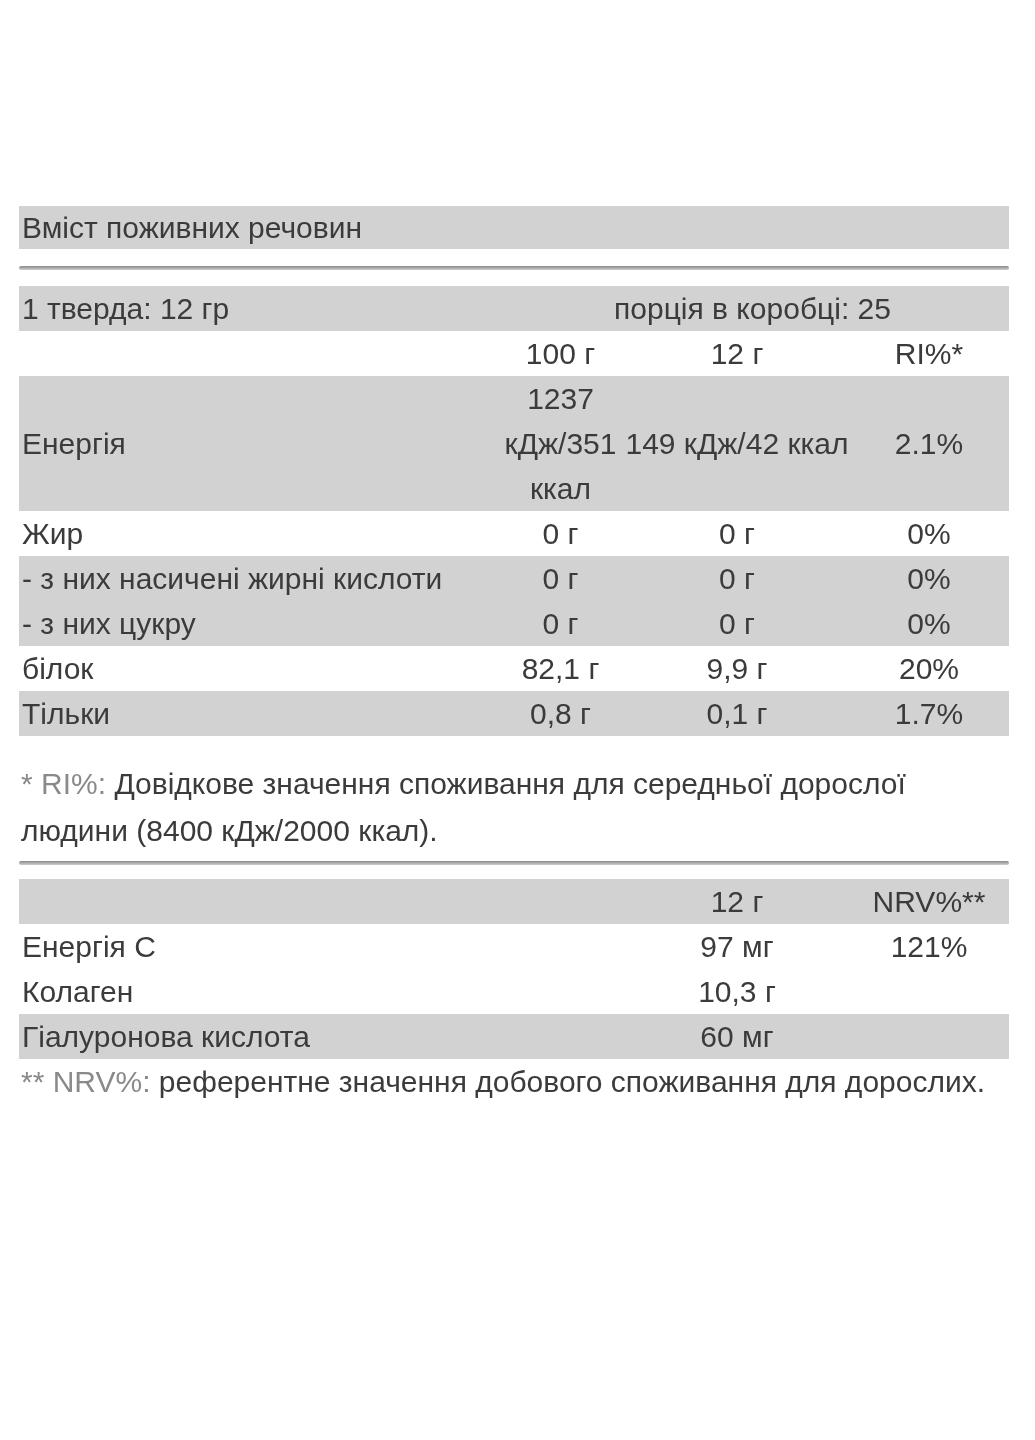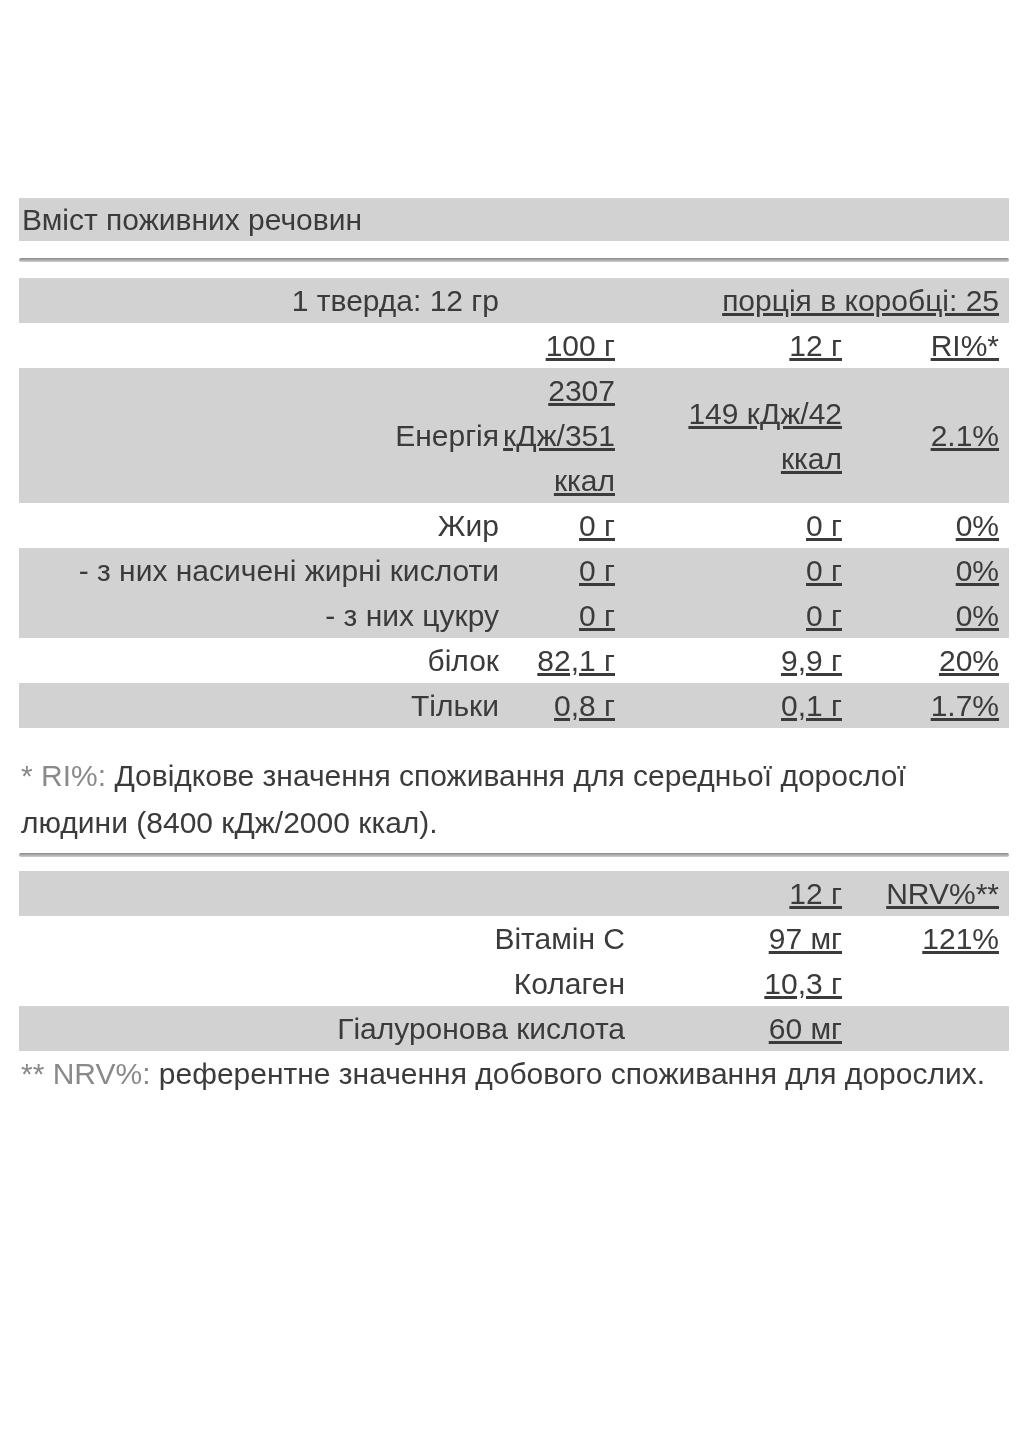--- a/index.html
+++ b/index.html
@@ -8,41 +8,41 @@
     --fnmark:#8a8a8a;
     --ruled:#898989;
     --rulel:#cfcfcf;
   }
   html,body{margin:0;padding:0;}
   body{
     width:1035px;height:1440px;background:#ffffff;overflow:hidden;
     font-family:"Liberation Sans","DejaVu Sans",sans-serif;
     color:var(--text);
   }
-  .content{position:absolute;top:198px;left:19px;width:990px;}
+  .content{position:absolute;top:206px;left:19px;width:990px;}
   .title-bar{
     background:var(--shade);height:43px;line-height:43px;
     font-size:30px;padding-left:3px;
   }
   .rule{height:4px;border-radius:2px;
     background:linear-gradient(var(--ruled),var(--rulel));
   }
   .rule-1{margin-top:17px;}
   .rule-2{margin-top:7px;}
   table.t{border-collapse:collapse;table-layout:fixed;width:990px;}
   table.t-1{margin-top:16px;}
   table.t-2{margin-top:14px;}
   table.t td{
     padding:0;vertical-align:middle;height:45px;line-height:45px;
     font-size:30px;color:var(--text);overflow:hidden;
   }
   table.t tr.first td{height:44px;}
   table.t tr.g td{background:var(--shade);}
-  table.t td.lab{text-align:right;padding-left:3px;}
-  table.t td.val{text-align:right;padding-right:10px;text-decoration:underline;}
+  table.t td.lab{text-align:left;padding-left:3px;}
+  table.t td.val{text-align:center;padding-right:3px;}
   table.t tr.energy td{height:135px;}
   td.pre{white-space:pre-line;}
   .fn{font-size:30px;line-height:47px;margin-left:2px;}
   .fn-1{margin-top:24px;}
   .fn-2{margin-top:0;line-height:45px;}
   .fn .mk{color:var(--fnmark);}
   .fn .tx{white-space:pre-line;}
 </style>
 </head>
 <body>
@@ -66,21 +66,21 @@
       <td class="val" colspan="3">порція в коробці: 25</td>
     </tr>
     <tr class="first">
       <td class="lab"></td>
       <td class="val">100 г</td>
       <td class="val">12 г</td>
       <td class="val">RI%*</td>
     </tr>
     <tr class="g energy">
       <td class="lab">Енергія</td>
-      <td class="val pre">2307
+      <td class="val pre">1237
 кДж/351
 ккал</td>
       <td class="val">149 кДж/42 ккал</td>
       <td class="val">2.1%</td>
     </tr>
     <tr>
       <td class="lab">Жир</td>
       <td class="val">0 г</td>
       <td class="val">0 г</td>
       <td class="val">0%</td>
@@ -127,21 +127,21 @@
         <col style="width:227px">
         <col style="width:157px">
       </colgroup>
     <tbody>
         <tr class="g">
       <td class="lab" colspan="2"></td>
       <td class="val">12 г</td>
       <td class="val">NRV%**</td>
     </tr>
     <tr>
-      <td class="lab" colspan="2">Вітамін С</td>
+      <td class="lab" colspan="2">Енергія С</td>
       <td class="val">97 мг</td>
       <td class="val">121%</td>
     </tr>
     <tr>
       <td class="lab" colspan="2">Колаген</td>
       <td class="val">10,3 г</td>
       <td class="val"></td>
     </tr>
     <tr class="g">
       <td class="lab" colspan="2">Гіалуронова кислота</td>

